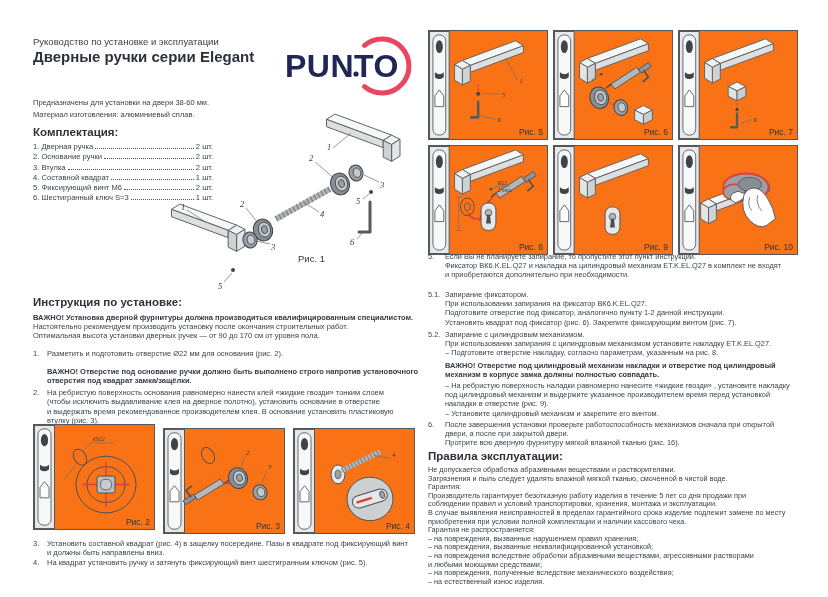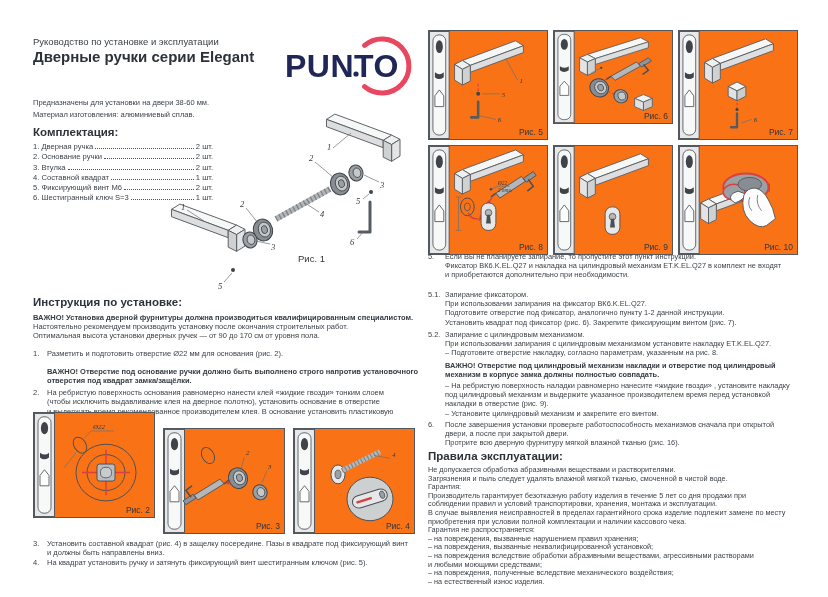--- a/index.html
+++ b/index.html
@@ -172,21 +172,21 @@
   <div class="abs body7 b pre" style="left:47px;top:367px;width:380px">ВАЖНО! Отверстие под основание ручки должно быть выполнено строго напротив установочного
 отверстия под квадрат замка/защёлки.</div>
   <div class="abs body7 steprow" style="left:33px;top:388px;width:392px">
     <span class="num">2.</span>
       <span class="pre">На ребристую поверхность основания равномерно нанести клей «жидкие гвозди» тонким слоем
 (чтобы исключить выдавливание клея на дверное полотно), установить основание в отверстие
 и выдержать время рекомендованное производителем клея. В основание установить пластиковую
 втулку (рис. 3).</span>
   </div>
 
-  <div class="figbox" style="left:33px;top:412px;width:122px;height:106px">
+  <div class="figbox" style="left:33px;top:424px;width:122px;height:106px">
     <svg viewBox="0 0 120 110" preserveAspectRatio="none">
       <use href="#strip"></use>
       <circle cx="72" cy="63" r="30" fill="none" stroke="#4a4f55"></circle>
       <circle cx="72" cy="63" r="19" fill="none" stroke="#4a4f55"></circle>
       <line class="red" x1="48" y1="63" x2="96" y2="63" stroke-width="1.5"></line>
       <line class="red" x1="72" y1="39" x2="72" y2="87" stroke-width="1.5"></line>
       <rect x="63" y="54" width="18" height="18" rx="2.5" fill="#b9bcbe" stroke="#4a4f55"></rect>
       <rect x="66.5" y="57.5" width="11" height="11" rx="4.5" fill="#c9ccce" stroke="#4a4f55" stroke-width="0.8"></rect>
       <ellipse cx="46" cy="34" rx="6" ry="9" transform="rotate(-28 46 34)" fill="none" stroke="#4a4f55"></ellipse>
       <path class="ld" d="M42 42 L30 58"></path>
@@ -251,21 +251,21 @@
       <path class="ld" d="M90 50 L78 28"></path>
         <text class="lbl" x="92" y="53">1</text>
       <path class="ld" d="M72 64 L54 64"></path>
         <text class="lbl" x="74" y="67">5</text>
       <path class="ld" d="M68 90 L50 86"></path>
         <text class="lbl" x="70" y="93">6</text>
     </svg>
     <div class="figcap">Рис. 5</div>
   </div>
 
-  <div class="figbox" style="left:553px;top:30px;width:120px;height:94px">
+  <div class="figbox" style="left:553px;top:30px;width:120px;height:110px">
     <svg viewBox="0 0 120 110" preserveAspectRatio="none">
       <use href="#strip"></use>
       <use href="#handle" transform="translate(26,6)"></use>
       <use href="#gun" transform="translate(58,54)"></use>
       <circle cx="48" cy="44" r="1.3" fill="#3f444a"></circle>
       <path class="ld" d="M48 44 L38 50"></path>
       <line class="red" x1="54" y1="57" x2="46" y2="64" stroke-width="1.2" stroke-dasharray="2.5 2"></line>
       <use href="#rose" transform="translate(46,68) rotate(-15)"></use>
       <line class="red" x1="55" y1="72" x2="62" y2="76" stroke-width="1.2" stroke-dasharray="2.5 2"></line>
       <use href="#bushing" transform="translate(68,78) rotate(-15)"></use>

